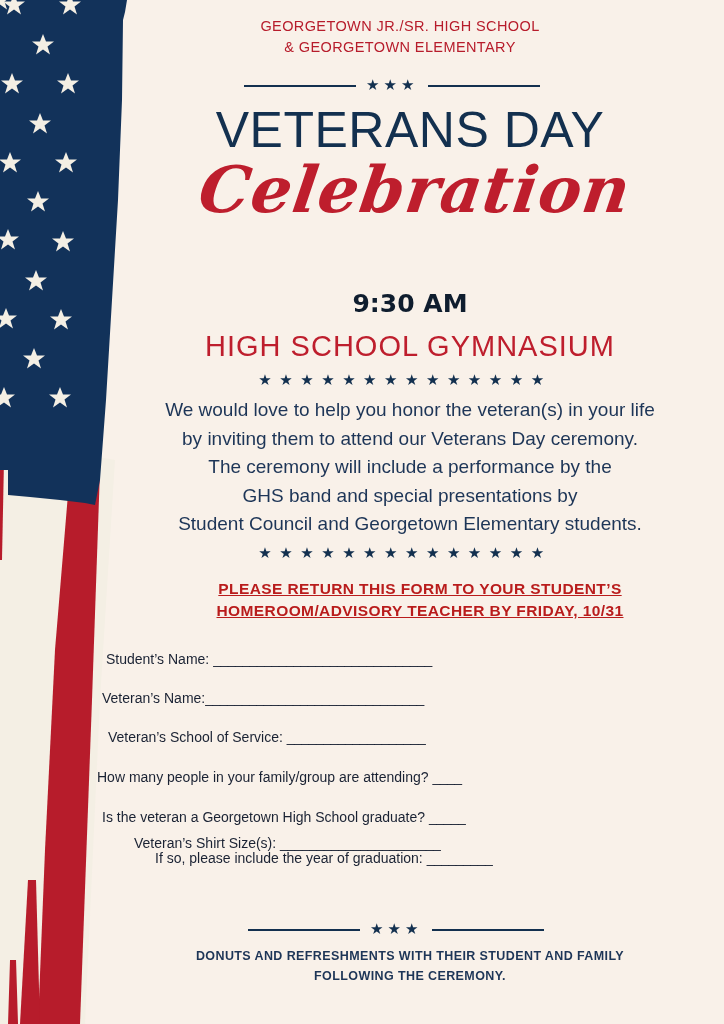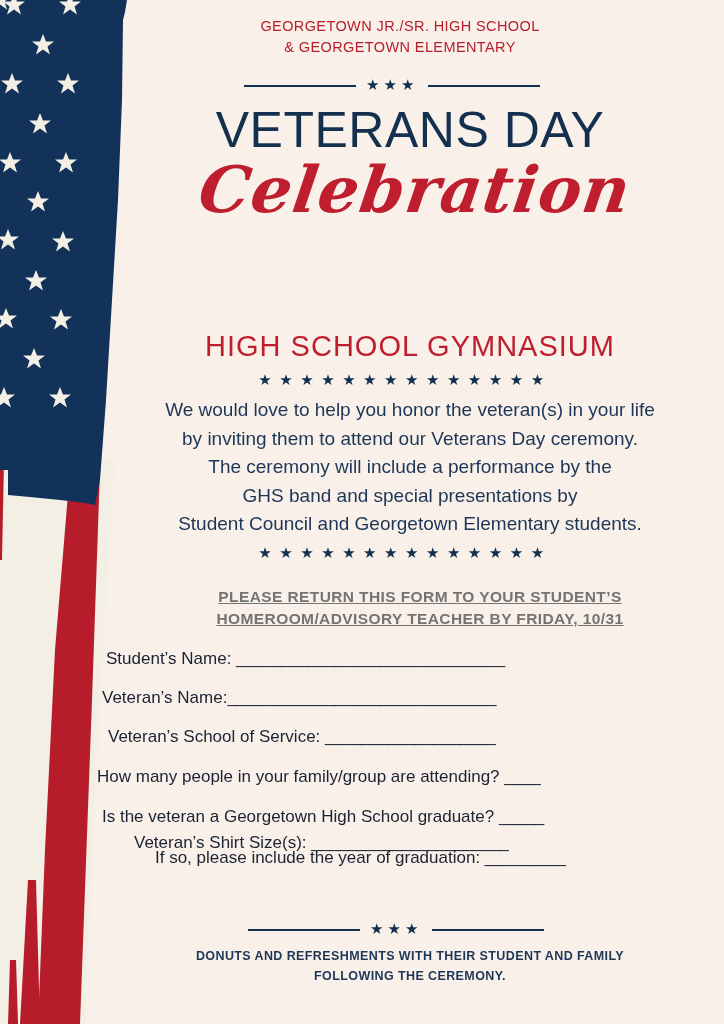--- a/index.html
+++ b/index.html
@@ -56,26 +56,26 @@
       color: #13304f; font-size: 15px; letter-spacing: 7.5px; line-height: 16px;
     }
     .desc {
       left: 100px; width: 620px; top: 396px;
       font-family: "Liberation Sans", sans-serif;
       font-size: 19px; line-height: 28.5px; color: #1d3557;
     }
     .notice {
       left: 160px; width: 520px; top: 578px;
       font-family: "Liberation Sans", sans-serif; font-weight: bold;
-      font-size: 15.5px; line-height: 22px; color: #737373;
-      text-decoration: underline; letter-spacing: 0.4px; margin-top: 8px;
+      font-size: 15.5px; line-height: 22px; color: #b91c1c;
+      text-decoration: underline; letter-spacing: 0.4px;
     }
     .field {
       position: absolute; font-family: "Liberation Sans", sans-serif;
-      font-size: 17px; line-height: 24px; color: #1a2233; white-space: nowrap;
+      font-size: 14px; line-height: 24px; color: #1a2233; white-space: nowrap;
     }
     .field .blank { letter-spacing: -0.5px; }
     .footer {
       left: 130px; width: 560px; top: 946px;
       font-family: "Liberation Sans", sans-serif; font-weight: bold;
       font-size: 12.5px; line-height: 20px; color: #1d3557; letter-spacing: 0.4px;
     }
   </style>
 </head>
 <body>
@@ -124,20 +124,21 @@
 
   <div class="divider" style="left:244px; top:78px;">
     <div class="line" style="width:112px;"></div>
     <div class="stars">★★★</div>
     <div class="line" style="width:112px;"></div>
   </div>
 
   <div class="center title1">VETERANS DAY</div>
   <div class="center title2">Celebration</div>
 
+  <div class="center time">9:30 AM</div>
   <div class="center venue">HIGH SCHOOL GYMNASIUM</div>
 
   <div class="starrow" style="top:372px;">★★★★★★★★★★★★★★</div>
 
   <div class="center desc">
     <div>We would love to help you honor the veteran(s) in your life</div>
     <div>by inviting them to attend our Veterans Day ceremony.</div>
     <div>The ceremony will include a performance by the</div>
     <div>GHS band and special presentations by</div>
     <div>Student Council and Georgetown Elementary students.</div>

